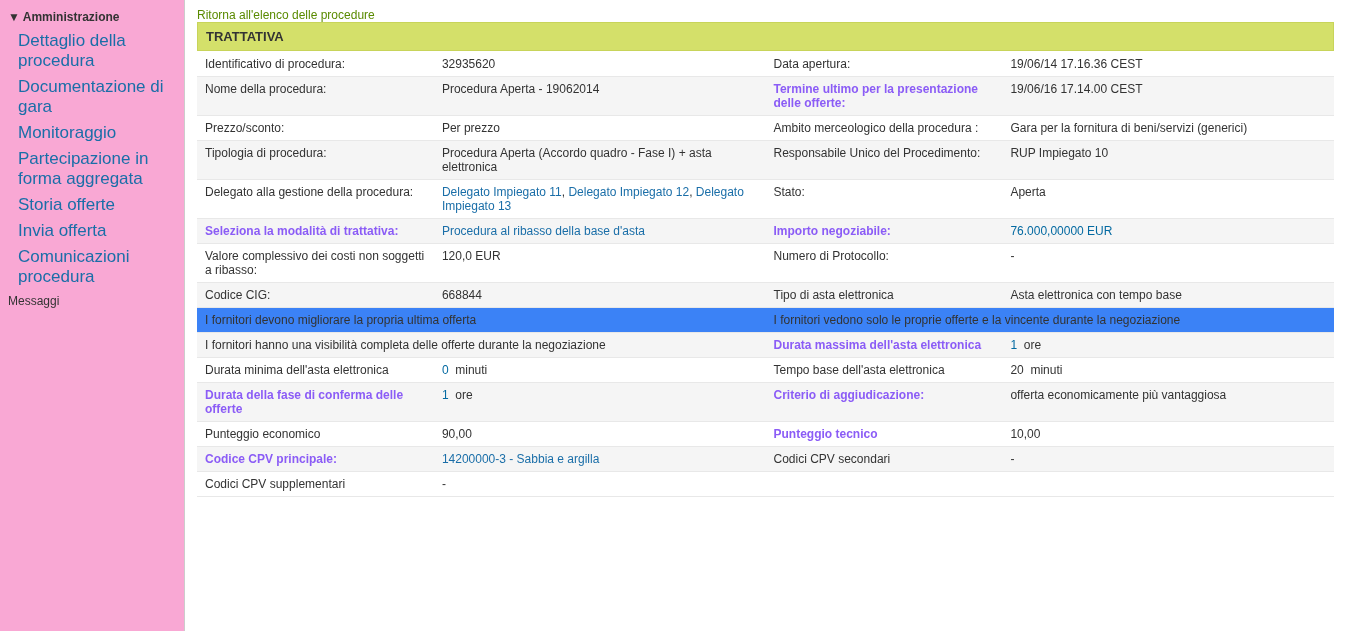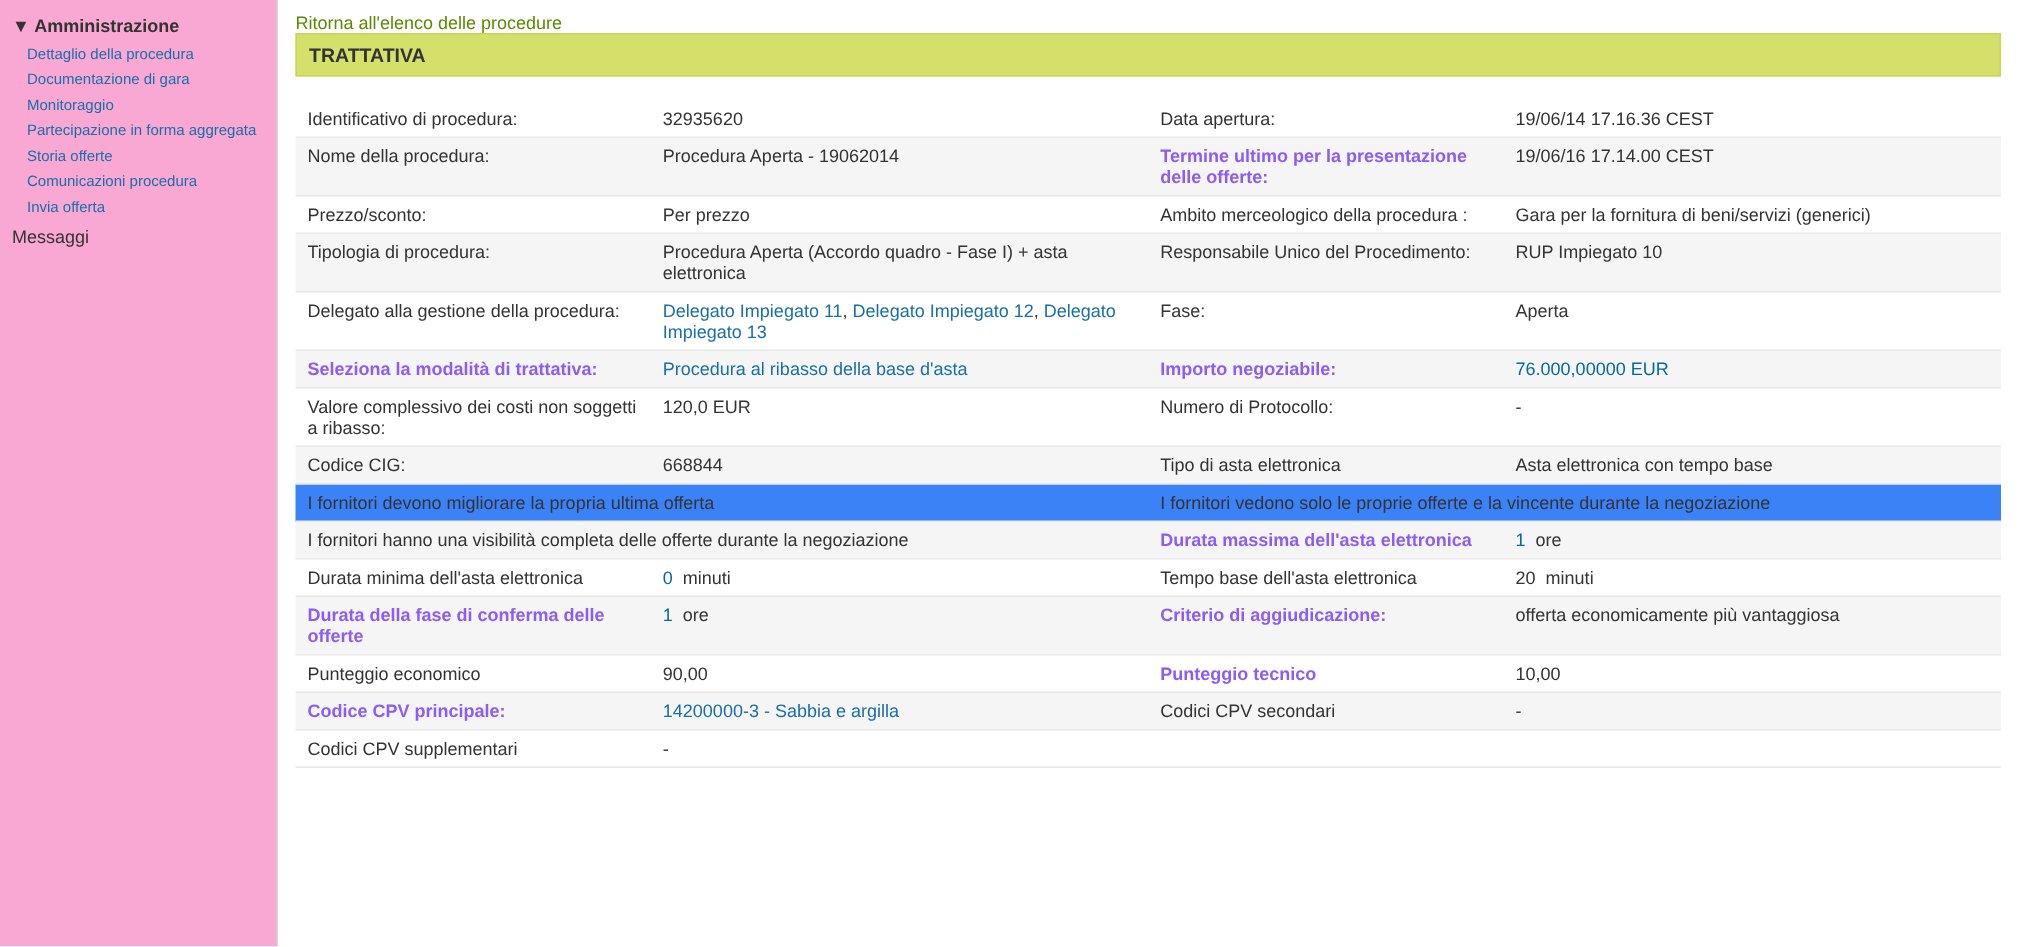--- a/index.html
+++ b/index.html
@@ -19,21 +19,21 @@
       font-size: 12px;
       color: #333;
       padding: 4px 8px;
       cursor: pointer;
     }
     .sidebar-link {
       display: block;
       color: #1a6ea8;
       text-decoration: none;
       padding: 3px 8px 3px 18px;
-      font-size: 10px;
+      font-size: 17px;
       cursor: pointer;
     }
     .sidebar-messaggi {
       display: block;
       color: #333;
       padding: 4px 8px 3px 8px;
       font-size: 12px;
       cursor: pointer;
     }
 
@@ -52,21 +52,21 @@
       margin-bottom: 0;
       cursor: pointer;
     }
 
     
     .section-header {
       background: #d4e06a;
       font-weight: bold;
       font-size: 13px;
       padding: 6px 8px;
-      margin-bottom: 16px;
+      margin-bottom: 1px;
       border: 1px solid #c8d45a;
     }
 
     
     .detail-table {
       width: 100%;
       border-collapse: collapse;
       font-size: 12px;
     }
     .detail-table td {
@@ -112,22 +112,22 @@
 <div id="sidebar">
   <div class="sidebar-section-title">
     <span>▼</span>
     <span>Amministrazione</span>
   </div>
   <a class="sidebar-link">Dettaglio della procedura</a>
   <a class="sidebar-link">Documentazione di gara</a>
   <a class="sidebar-link">Monitoraggio</a>
   <a class="sidebar-link">Partecipazione in forma aggregata</a>
   <a class="sidebar-link">Storia offerte</a>
+  <a class="sidebar-link">Invia offerta</a>
   <a class="sidebar-link">Comunicazioni procedura</a>
-  <a class="sidebar-link">Invia offerta</a>
   <a class="sidebar-messaggi">Messaggi</a>
 </div>
 
 <div id="main">
   <a class="back-link">Ritorna all'elenco delle procedure</a>
   <div class="section-header">TRATTATIVA</div>
 
   <table class="detail-table">
     <tbody>
 
@@ -159,21 +159,21 @@
         <td class="value-cell">RUP Impiegato 10</td>
       </tr>
 
       <tr>
         <td class="label-cell">Delegato alla gestione della procedura:</td>
         <td class="value-cell">
           <a class="value-link">Delegato Impiegato 11</a>, 
           <a class="value-link">Delegato Impiegato 12</a>, 
           <a class="value-link">Delegato Impiegato 13</a>
         </td>
-        <td class="label-cell">Fase:</td>
+        <td class="label-cell">Stato:</td>
         <td class="value-cell">Aperta</td>
       </tr>
 
       <tr>
         <td class="label-cell label-bold">Seleziona la modalità di trattativa:</td>
         <td class="value-cell">
           <a class="value-link">Procedura al ribasso della base d'asta</a>
         </td>
         <td class="label-cell label-bold">Importo negoziabile:</td>
         <td class="value-cell value-highlight">76.000,00000 EUR</td>

